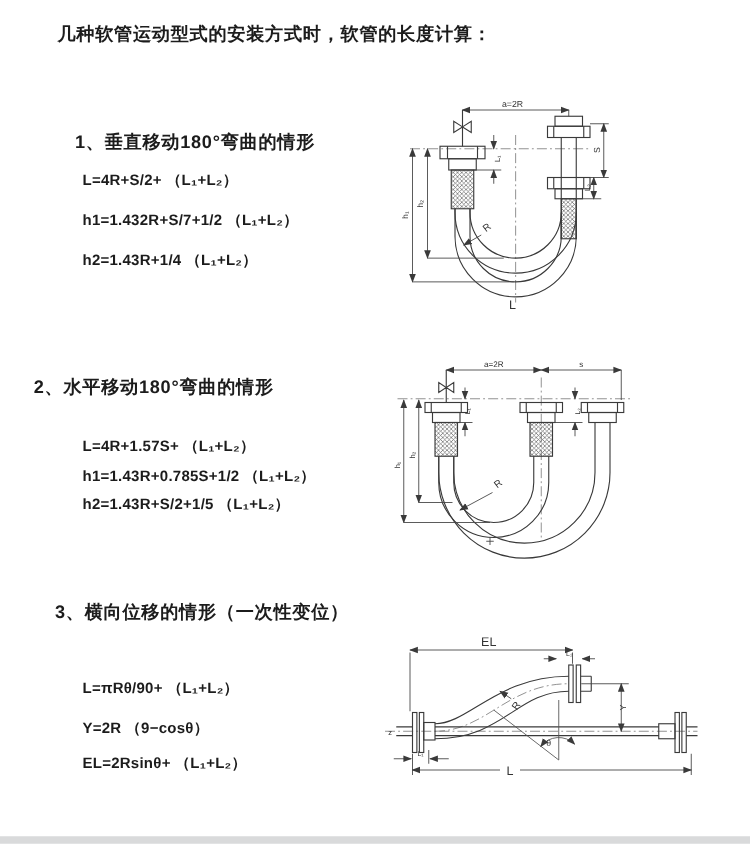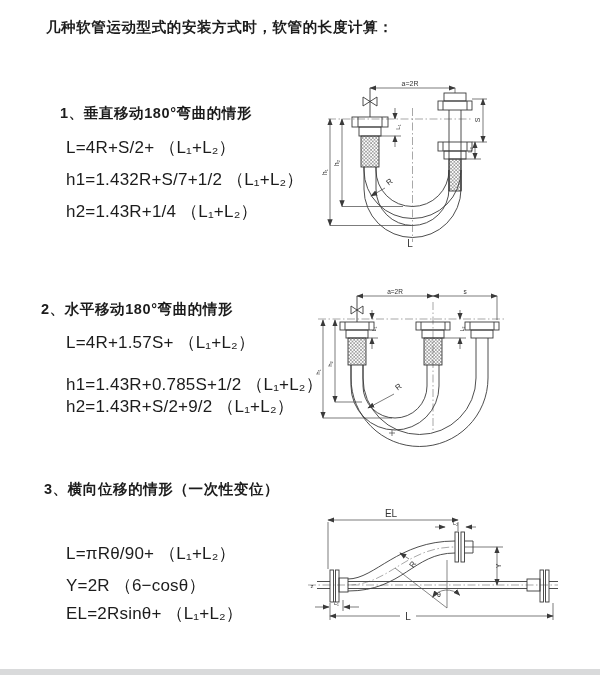--- a/index.html
+++ b/index.html
@@ -3,43 +3,43 @@
 <meta charset="utf-8">
 <style>
   html,body { margin:0; padding:0; }
   body {
     width:600px; height:675px; background:#ffffff; position:relative; overflow:hidden;
     font-family:"Liberation Sans","DejaVu Sans",sans-serif; color:#1c1c1c;
   }
   .abs { position:absolute; white-space:nowrap; }
   .title { font-size:14.5px; font-weight:700; letter-spacing:0.6px; }
   .heading { font-size:14.5px; font-weight:700; letter-spacing:0.6px; }
-  .formula { font-size:17px; font-weight:400; letter-spacing:0.2px; }
+  .formula { font-size:12px; font-weight:700; letter-spacing:0.2px; }
   svg.diagram { position:absolute; }
   svg text { font-family:"Liberation Sans","DejaVu Sans",sans-serif; fill:#333; stroke:none; }
   .strip { position:absolute; left:0; top:669px; width:600px; height:6px; background:#d9dadb; }
 </style>
 </head>
 <body>
 
 <div class="abs title" style="left:46px; top:18px;">几种软管运动型式的安装方式时，软管的长度计算：</div>
 
 <div class="abs heading" style="left:44px; top:104px;margin-left:16px;">1、垂直移动180°弯曲的情形</div>
 <div class="abs formula" style="left:66px; top:136px;">L=4R+S/2+ （L₁+L₂）</div>
 <div class="abs formula" style="left:66px; top:168px;">h1=1.432R+S/7+1/2 （L₁+L₂）</div>
 <div class="abs formula" style="left:66px; top:200px;">h2=1.43R+1/4 （L₁+L₂）</div>
 
-<div class="abs heading" style="left:41px; top:300px;">2、水平移动180°弯曲的情形</div>
-<div class="abs formula" style="left:66px; top:331px;">L=4R+1.57S+ （L₁+L₂）</div>
+<div class="abs heading" style="left:27px; top:300px;">2、水平移动180°弯曲的情形</div>
+<div class="abs formula" style="left:66px; top:349px;">L=4R+1.57S+ （L₁+L₂）</div>
 <div class="abs formula" style="left:66px; top:373px;">h1=1.43R+0.785S+1/2 （L₁+L₂）</div>
-<div class="abs formula" style="left:66px; top:395px;">h2=1.43R+S/2+9/2 （L₁+L₂）</div>
+<div class="abs formula" style="left:66px; top:395px;">h2=1.43R+S/2+1/5 （L₁+L₂）</div>
 
 <div class="abs heading" style="left:44px; top:480px;">3、横向位移的情形（一次性变位）</div>
 <div class="abs formula" style="left:66px; top:542px;">L=πRθ/90+ （L₁+L₂）</div>
-<div class="abs formula" style="left:66px; top:574px;">Y=2R （6−cosθ）</div>
+<div class="abs formula" style="left:66px; top:574px;">Y=2R （9−cosθ）</div>
 <div class="abs formula" style="left:66px; top:602px;">EL=2Rsinθ+ （L₁+L₂）</div>
 
 <svg class="diagram" style="left:315px; top:70px;" width="185" height="185" viewBox="0 0 185 185">
   <defs>
     <marker id="ar" viewBox="0 0 10 10" refX="9" refY="5" markerWidth="7" markerHeight="7" orient="auto-start-reverse" markerUnits="userSpaceOnUse">
       <path d="M0,1.2 L10,5 L0,8.8 Z" fill="#3a3a3a"></path>
     </marker>
     <pattern id="braid" width="3.4" height="3.4" patternUnits="userSpaceOnUse">
       <path d="M0,3.4 L3.4,0 M0,0 L3.4,3.4" stroke="#5a5a5a" stroke-width="0.5" fill="none"></path>
     </pattern>

